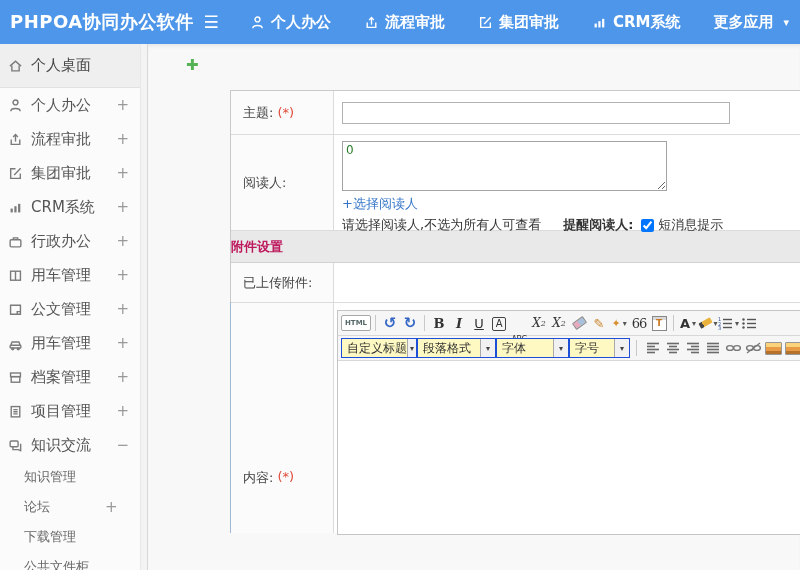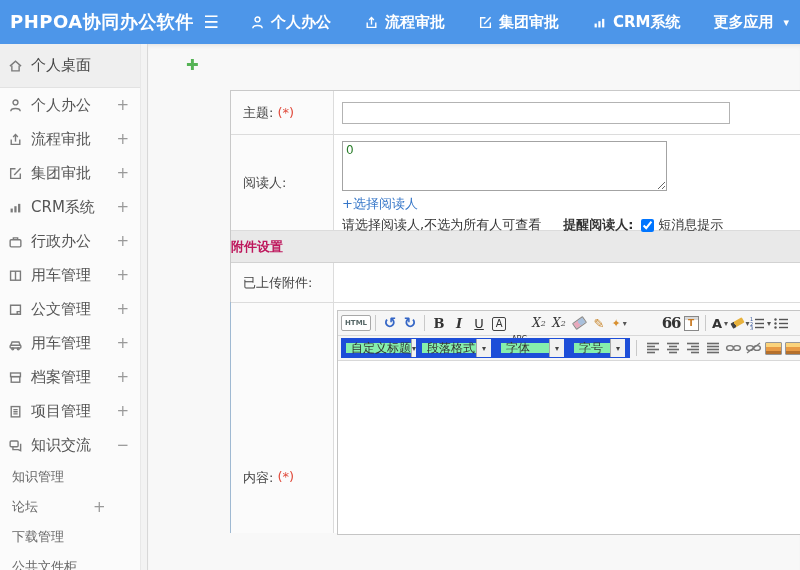--- a/index.html
+++ b/index.html
@@ -18,21 +18,21 @@
 
   
   .sidebar { position:absolute; top:44px; left:0; width:148px; bottom:0; background:#fbfbfb; border-right:1px solid #d8d8d8; }
   .sidebar .track { position:absolute; top:0; right:0; bottom:0; width:7px; background:#f3f3f3; border-left:1px solid #e8e8e8; }
   .side-item { height:34px; display:flex; align-items:center; padding:0 6px 0 8px; color:#555; cursor:pointer; }
   .side-item .icn { stroke:#7b7b7b; margin-right:8px; }
   .side-item .icn.bars { fill:#7b7b7b; stroke:none; }
   .side-item .lbl { font-size:15px;text-align:center; }
   .expander { margin-left:auto; margin-right:12px; color:#999; font-size:15px; font-weight:normal; }
   .side-item.active { height:44px; background:#efefef; border-bottom:1px solid #e2e2e2; color:#444; }
-  .sub-item { height:30px; display:flex; align-items:center; padding-left:12px; color:#666; cursor:pointer; }
+  .sub-item { height:30px; display:flex; align-items:center; padding-left:24px; color:#666; cursor:pointer; }
   .sub-item .expander { margin:0 0 0 55px; }
 
   
   .main { position:absolute; left:148px; top:44px; right:0; bottom:0; background:#f8f8f8; box-shadow:inset 0 4px 5px -3px rgba(0,0,0,.10); }
   .page-title { position:absolute; left:38px; top:12px; display:flex; align-items:center; font-size:16px; font-weight:bold; color:#2c3966; }
   .plus-ic { color:#55b355; font-size:15px; margin-right:2px; font-weight:normal; }
 
   .form-table { position:absolute; left:82px; top:46px; width:570px; border:1px solid #c9c9c9; border-right:none; border-bottom:none; background:#fff; }
   .frow { display:flex; border-bottom:1px solid #dcdcdc; background:#fff; }
   .fcell-label { width:103px; flex:0 0 103px; background:#fbfbfb; border-right:1px solid #dcdcdc; display:flex; align-items:center; padding-left:12px; color:#444; }
@@ -72,35 +72,35 @@
   .tbtn-i { font-family:"DejaVu Serif",serif; font-style:italic; font-weight:bold; }
   .tbtn-u { text-decoration:underline; }
   .tbtn-abox { border:1px solid #444; font-size:10px; height:14px; min-width:14px; margin-top:1px; }
   .tbtn-strike { font-size:8px; text-decoration:line-through; letter-spacing:-.5px;margin-top:32px; }
   .supsub { font-size:12px; font-style:italic; font-family:"DejaVu Serif",serif; }
   .supsub sup,.supsub sub { font-size:8px; }
   .eraser { width:13px; height:8px; transform:rotate(-35deg); border:1px solid #888; border-radius:1px; background:linear-gradient(90deg,#e7a9bc 0 45%,#a9c0dc 45% 100%); }
   .tbtn-brush { color:#c8862c; font-size:13px; }
   .tbtn-wand { color:#d89030; font-size:11px; }
   .dd { font-size:8px; color:#555; margin-left:2px; }
-  .tbtn-quote { font-family:"DejaVu Serif",serif; font-weight:bold; letter-spacing:-1px; font-size:15px;margin-left:32px; }
+  .tbtn-quote { font-family:"DejaVu Serif",serif; font-weight:normal; letter-spacing:-1px; font-size:13px; }
   .tbox { width:15px; height:15px; border:1px solid #888; background:#fff; display:inline-flex; align-items:center; justify-content:center; font-size:9px; font-weight:bold; color:#c87820; box-shadow:inset 0 3px 0 #d9d9d9; }
   .tbtn-fontcolor { font-weight:bold; }
   .marker { width:13px; height:6px; transform:rotate(-30deg); background:linear-gradient(90deg,#444 0 28%,#e8b23c 28% 100%); border-radius:1px; }
   .aln { width:14px; height:12px; }
   .aln line { stroke:#6a6a6a; stroke-width:1.6; }
   .listico { width:15px; height:13px; }
   .listico line { stroke:#555; stroke-width:1.4; }
   .listico text { font-size:5px; fill:#35559a; font-family:"DejaVu Sans",sans-serif; }
   .listico circle { fill:#555; }
   .chain { width:17px; height:12px; }
   .chain ellipse { stroke:#777; fill:none; stroke-width:1.4; }
   .chain line { stroke:#777; stroke-width:1.2; }
   .imgico { width:17px; height:13px; border:1px solid #979797; background:linear-gradient(180deg,#fbd37b 0 35%,#e89a44 35% 70%,#b5702c 70% 100%); border-radius:1px; }
-  .tselect { height:20px; border:5px solid #1d4ed8; background:#86efac; display:inline-flex; align-items:center; font-size:12px; color:#333; padding-left:5px; cursor:pointer; flex:0 0 auto; }
+  .tselect { height:20px; border:1px solid #1d4ed8; background:#fef9c3; display:inline-flex; align-items:center; font-size:12px; color:#333; padding-left:5px; cursor:pointer; flex:0 0 auto; }
   .tsel-arrow { width:15px; height:18px; border-left:1px solid #a9a9a9; display:flex; align-items:center; justify-content:center; font-size:8px; color:#444; background:#f1f1f1; margin-left:auto; }
   .w-heading { width:76px; } .w-para { width:79px; } .w-font { width:73px; } .w-size { width:61px; }
   .edit-area { height:173px; background:#fff; }
 </style>
 </head>
 <body>
 
 <div class="topbar">
   <div class="app-title">PHPOA协同办公软件</div>
   <div class="hamburger">☰</div>

